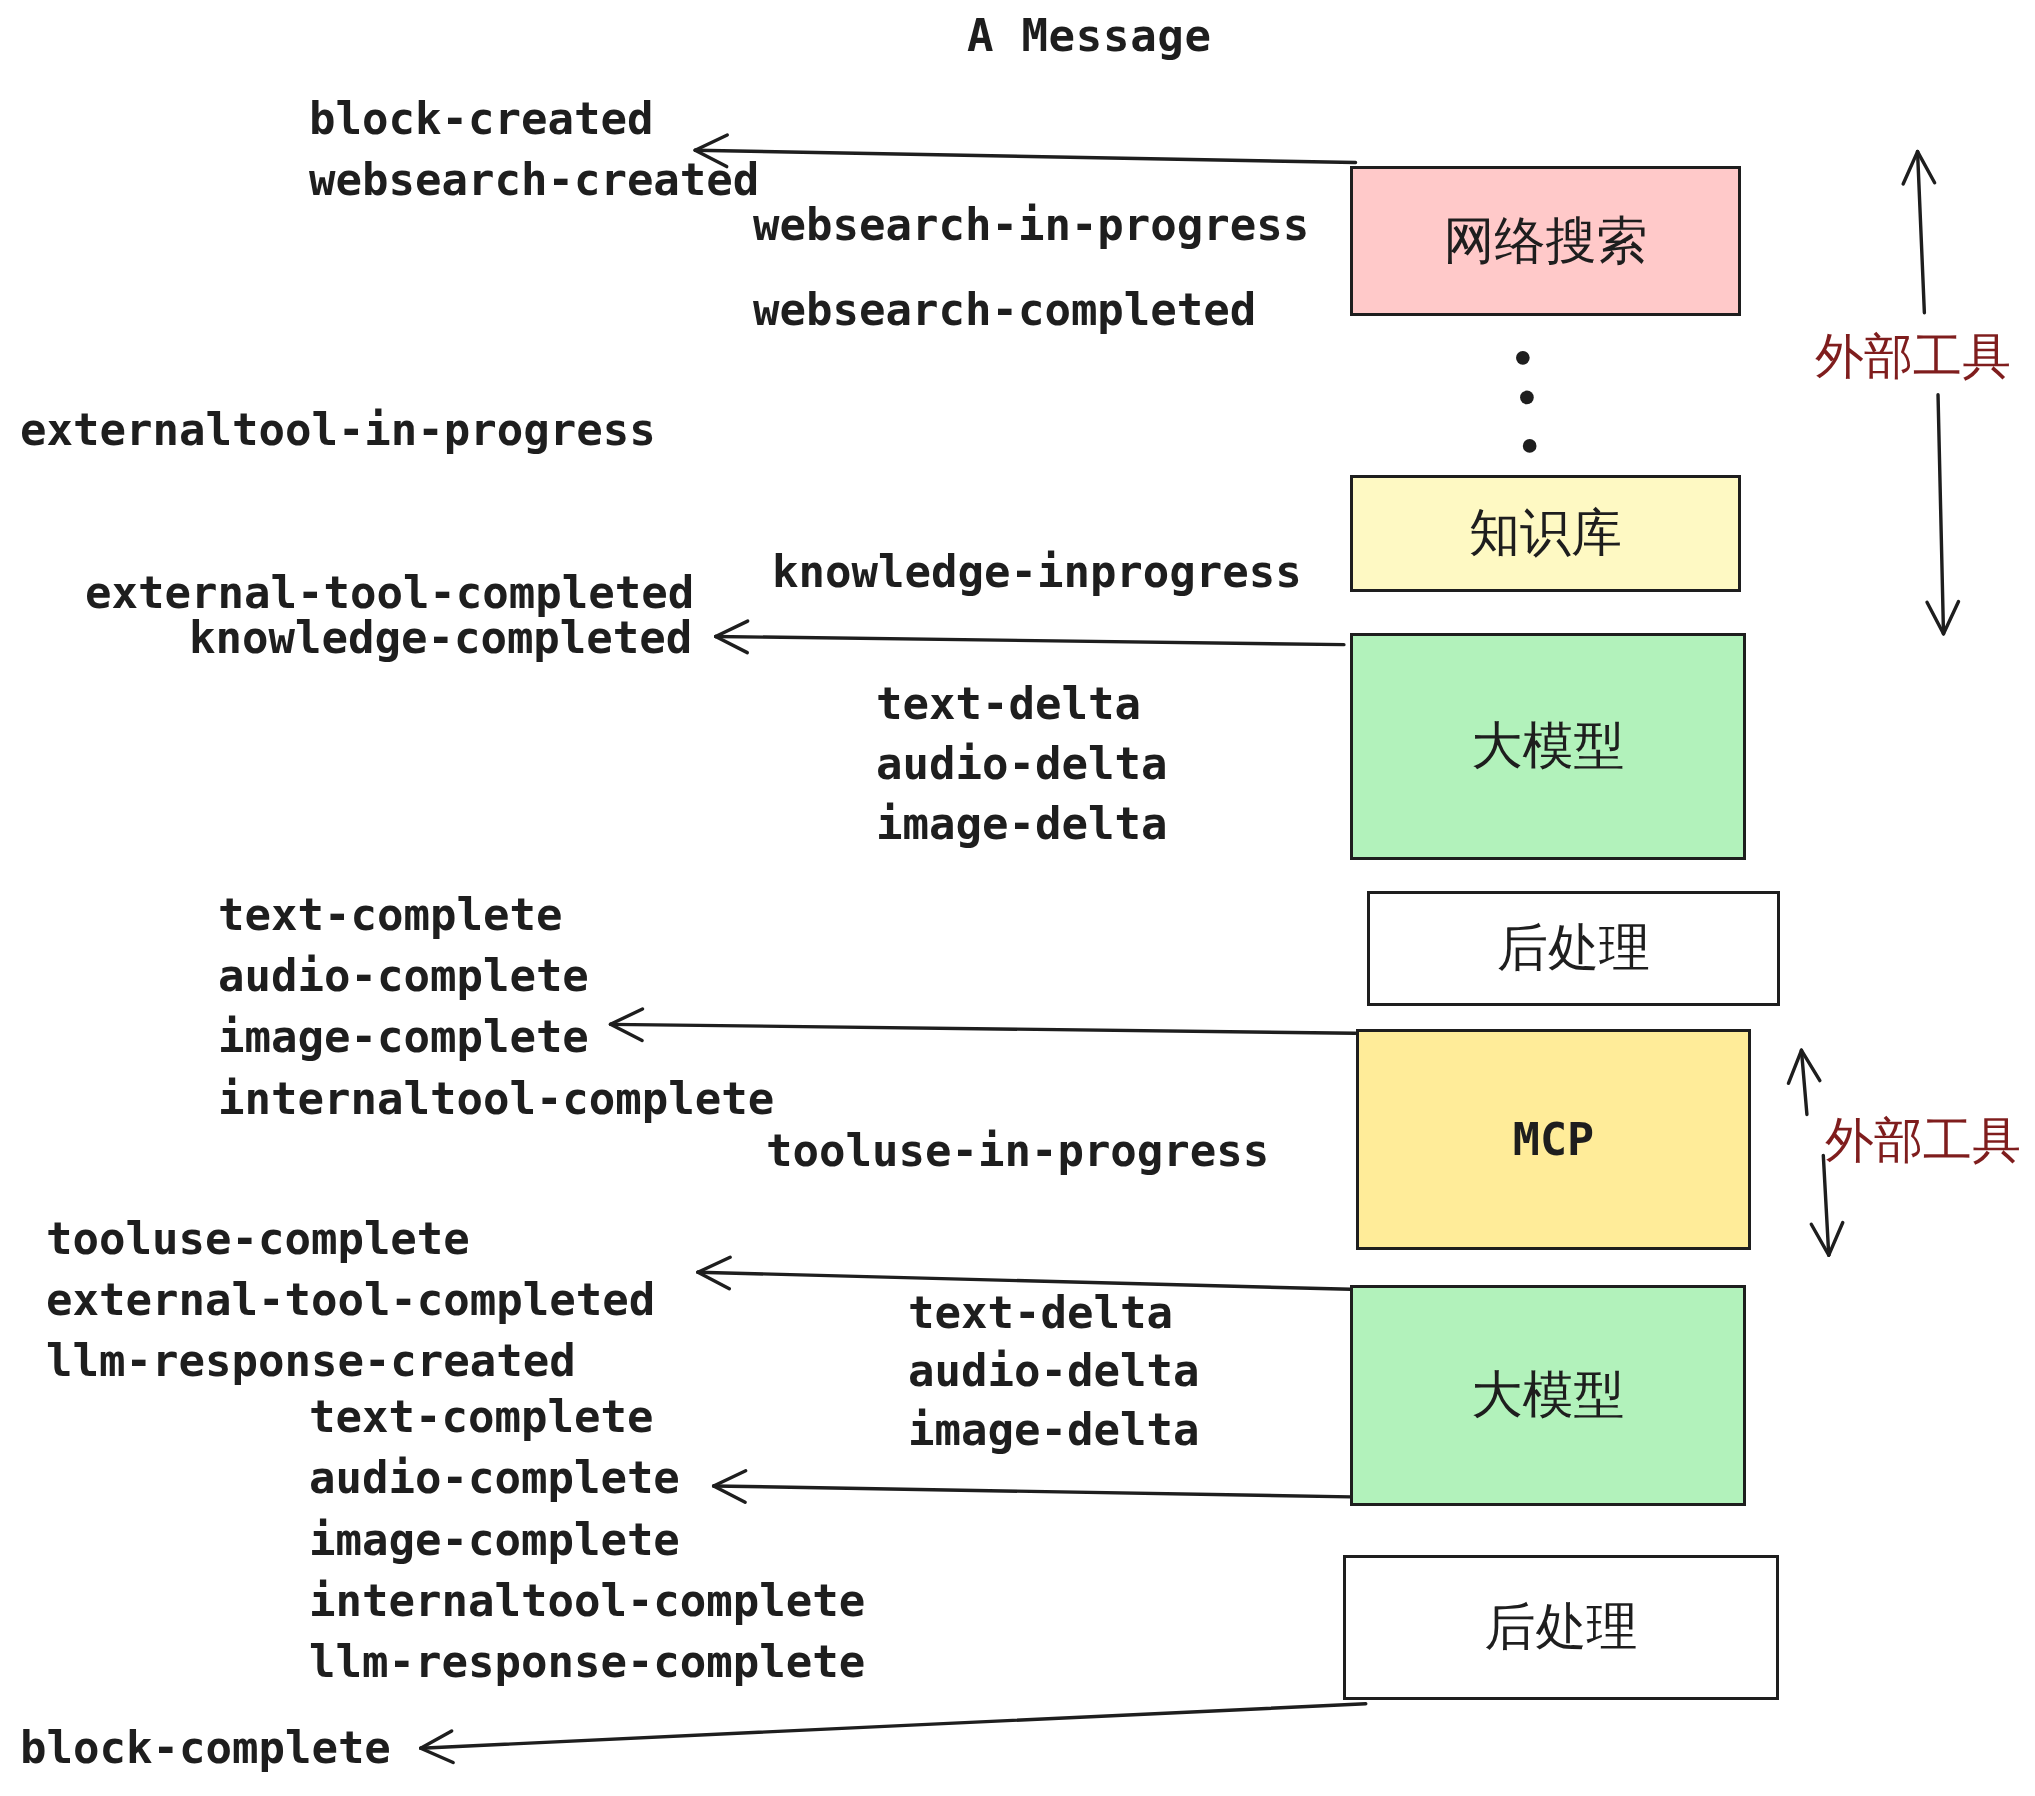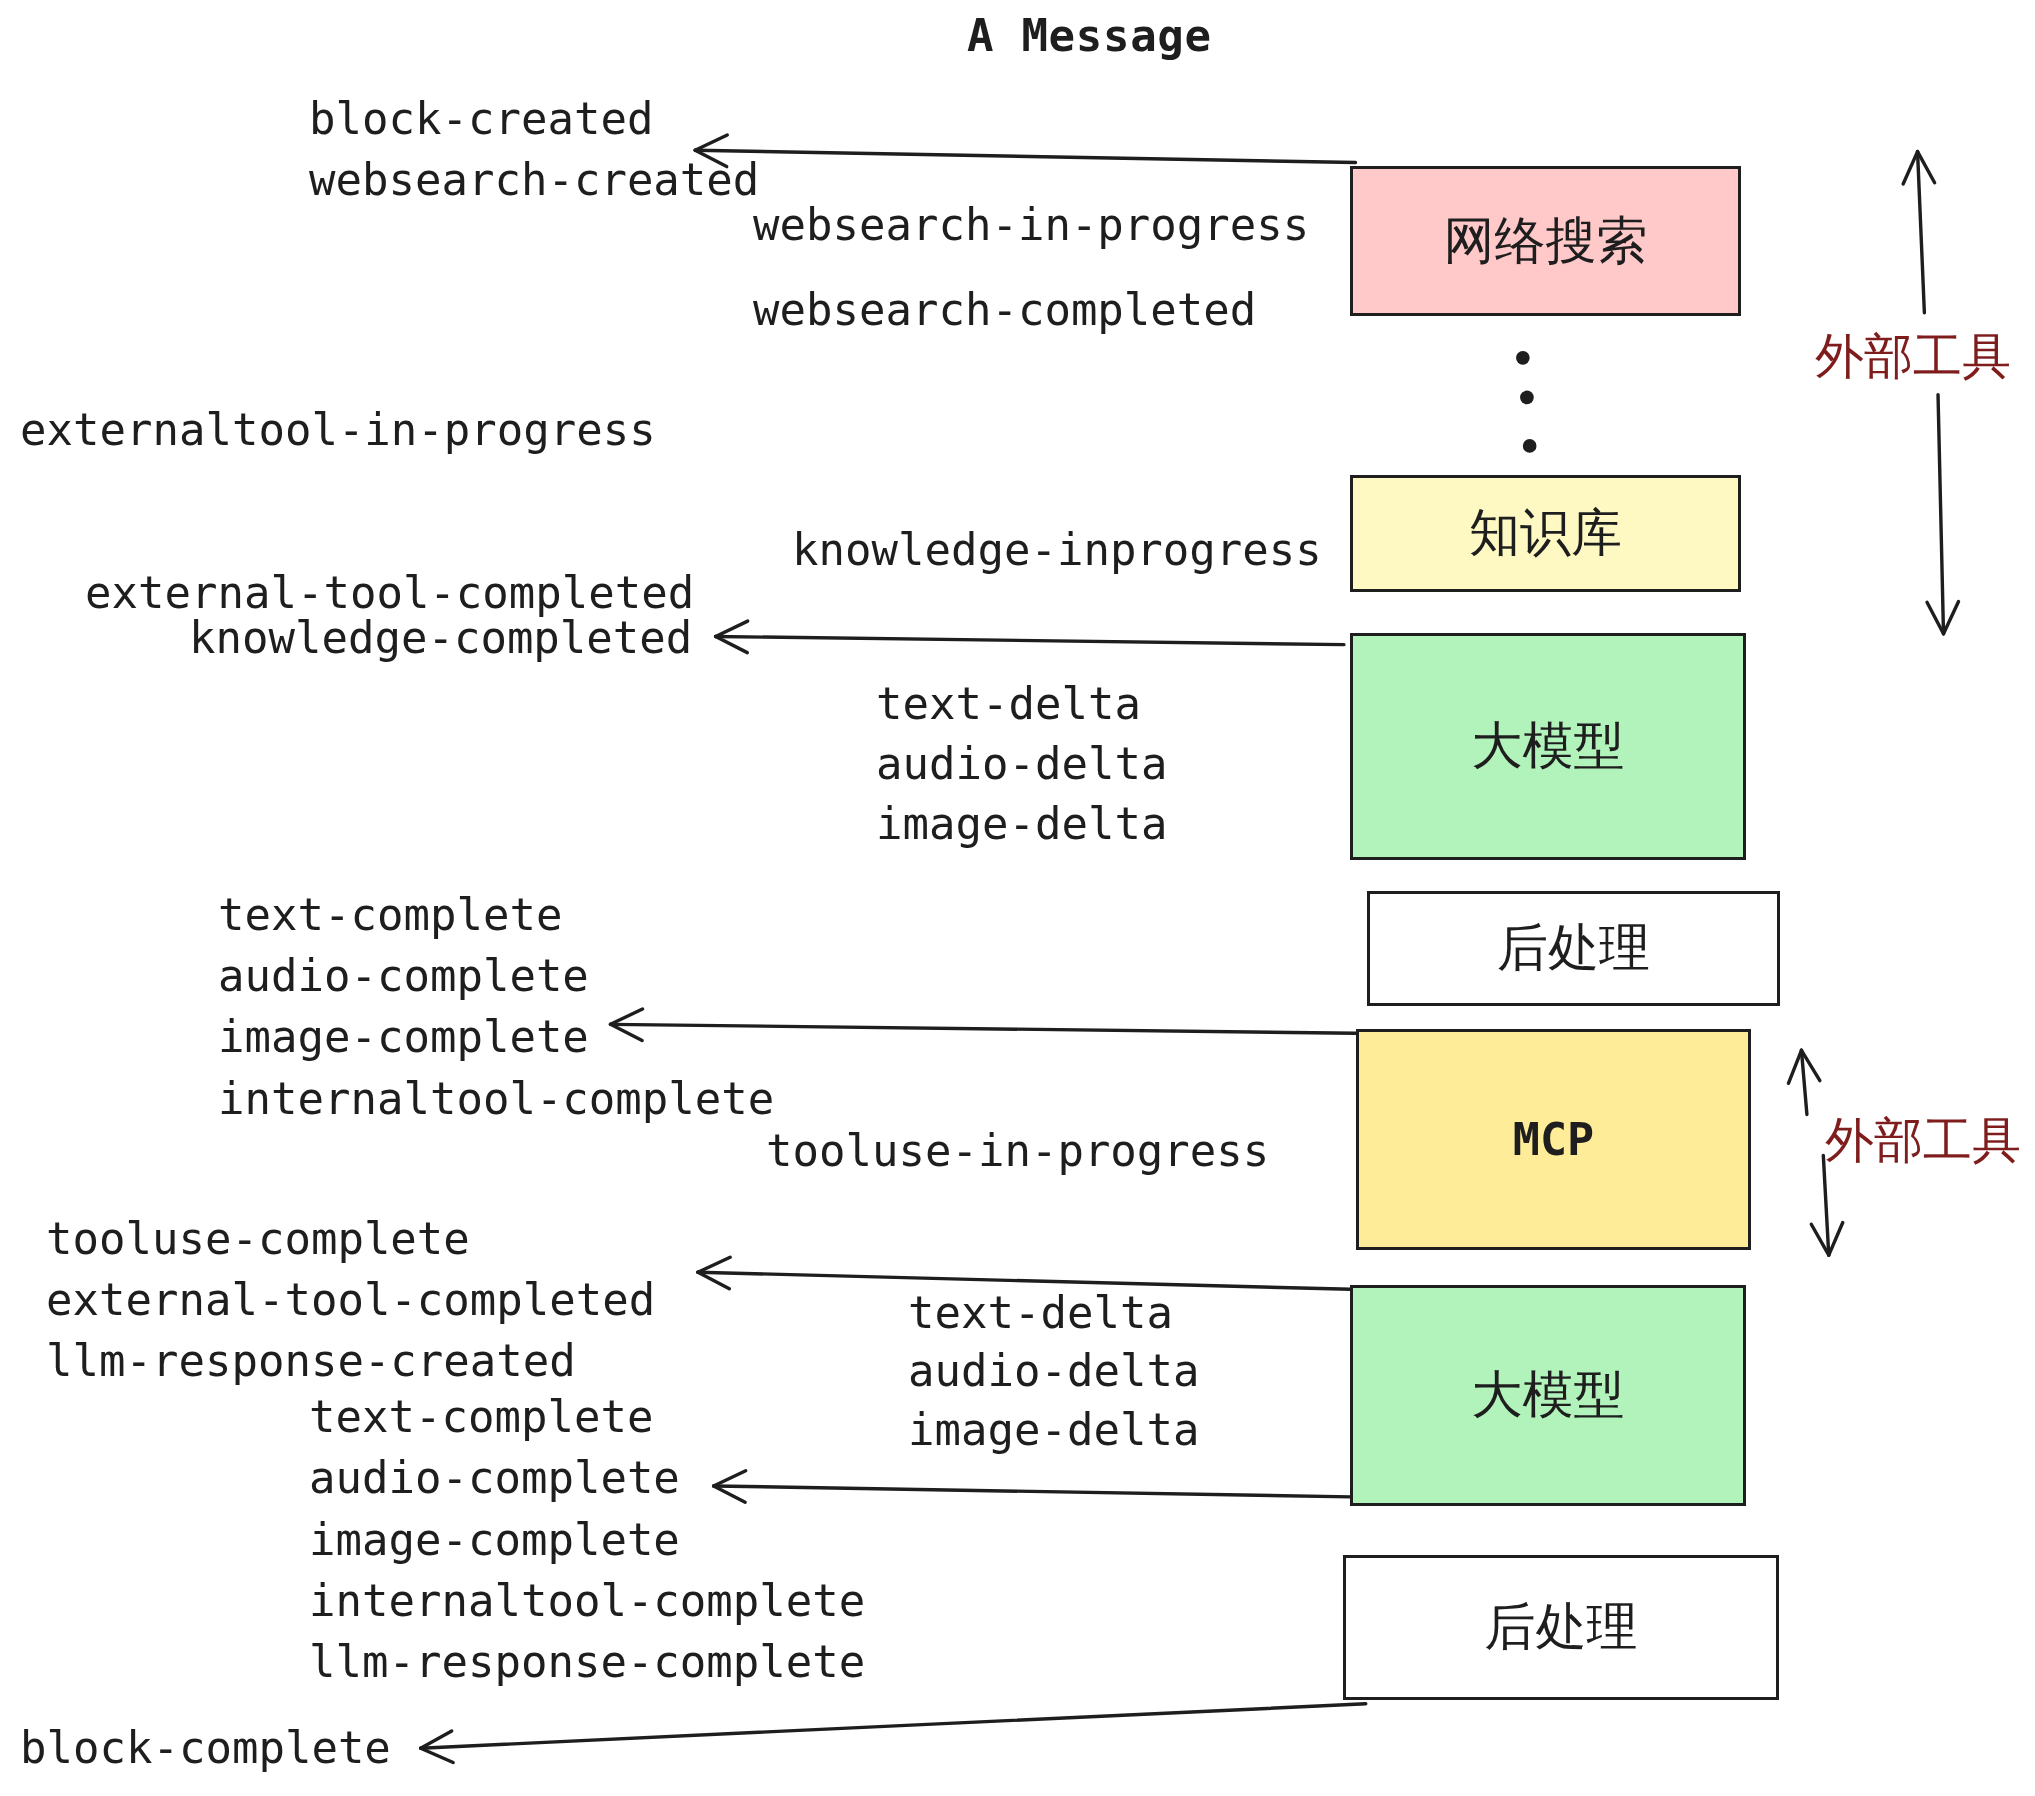--- a/index.html
+++ b/index.html
@@ -30,21 +30,21 @@
     font-size: 44px;
     font-weight: bold;
     white-space: nowrap;
     letter-spacing: 0.7px;
   }
   .event-label {
     position: absolute;
     font-family: "DejaVu Sans Mono", monospace;
     font-size: 44px;
     line-height: 51px;
-    font-weight: 400;
+    font-weight: 700;
     white-space: nowrap;
     color: #1e1e1e;
   }
   .flow-box {
     position: absolute;
     border: 3.4px solid #1e1e1e;
     box-sizing: border-box;
     display: flex;
     align-items: center;
     justify-content: center;
@@ -154,21 +154,21 @@
       <div class="flow-box" style="left: 1343px; top: 1555px; width: 436px; height: 145px; background: rgb(255, 255, 255);">
         <span class="box-label">后处理</span>
       </div>
     </div>
   <div id="events-layer">
       <div class="event-label" style="left: 309px; top: 93px;">block-created</div>
       <div class="event-label" style="left: 309px; top: 154px;">websearch-created</div>
       <div class="event-label" style="left: 753px; top: 199px;">websearch-in-progress</div>
       <div class="event-label" style="left: 753px; top: 284px;">websearch-completed</div>
       <div class="event-label" style="left: 20px; top: 392px; margin-top: 12px;">externaltool-in-progress</div>
-      <div class="event-label" style="left: 772px; top: 524px; margin-left: 20px;">knowledge-inprogress</div>
+      <div class="event-label" style="left: 772px; top: 546px;">knowledge-inprogress</div>
       <div class="event-label" style="left: 85px; top: 567px;">external-tool-completed</div>
       <div class="event-label" style="left: 189px; top: 612px; text-align: right;">knowledge-completed</div>
       <div class="event-label" style="left: 876px; top: 678px;">text-delta</div>
       <div class="event-label" style="left: 876px; top: 738px;">audio-delta</div>
       <div class="event-label" style="left: 876px; top: 798px;">image-delta</div>
       <div class="event-label" style="left: 218px; top: 889px;">text-complete</div>
       <div class="event-label" style="left: 218px; top: 950px;">audio-complete</div>
       <div class="event-label" style="left: 218px; top: 1011px;">image-complete</div>
       <div class="event-label" style="left: 218px; top: 1073px;">internaltool-complete</div>
       <div class="event-label" style="left: 766px; top: 1125px;">tooluse-in-progress</div>

